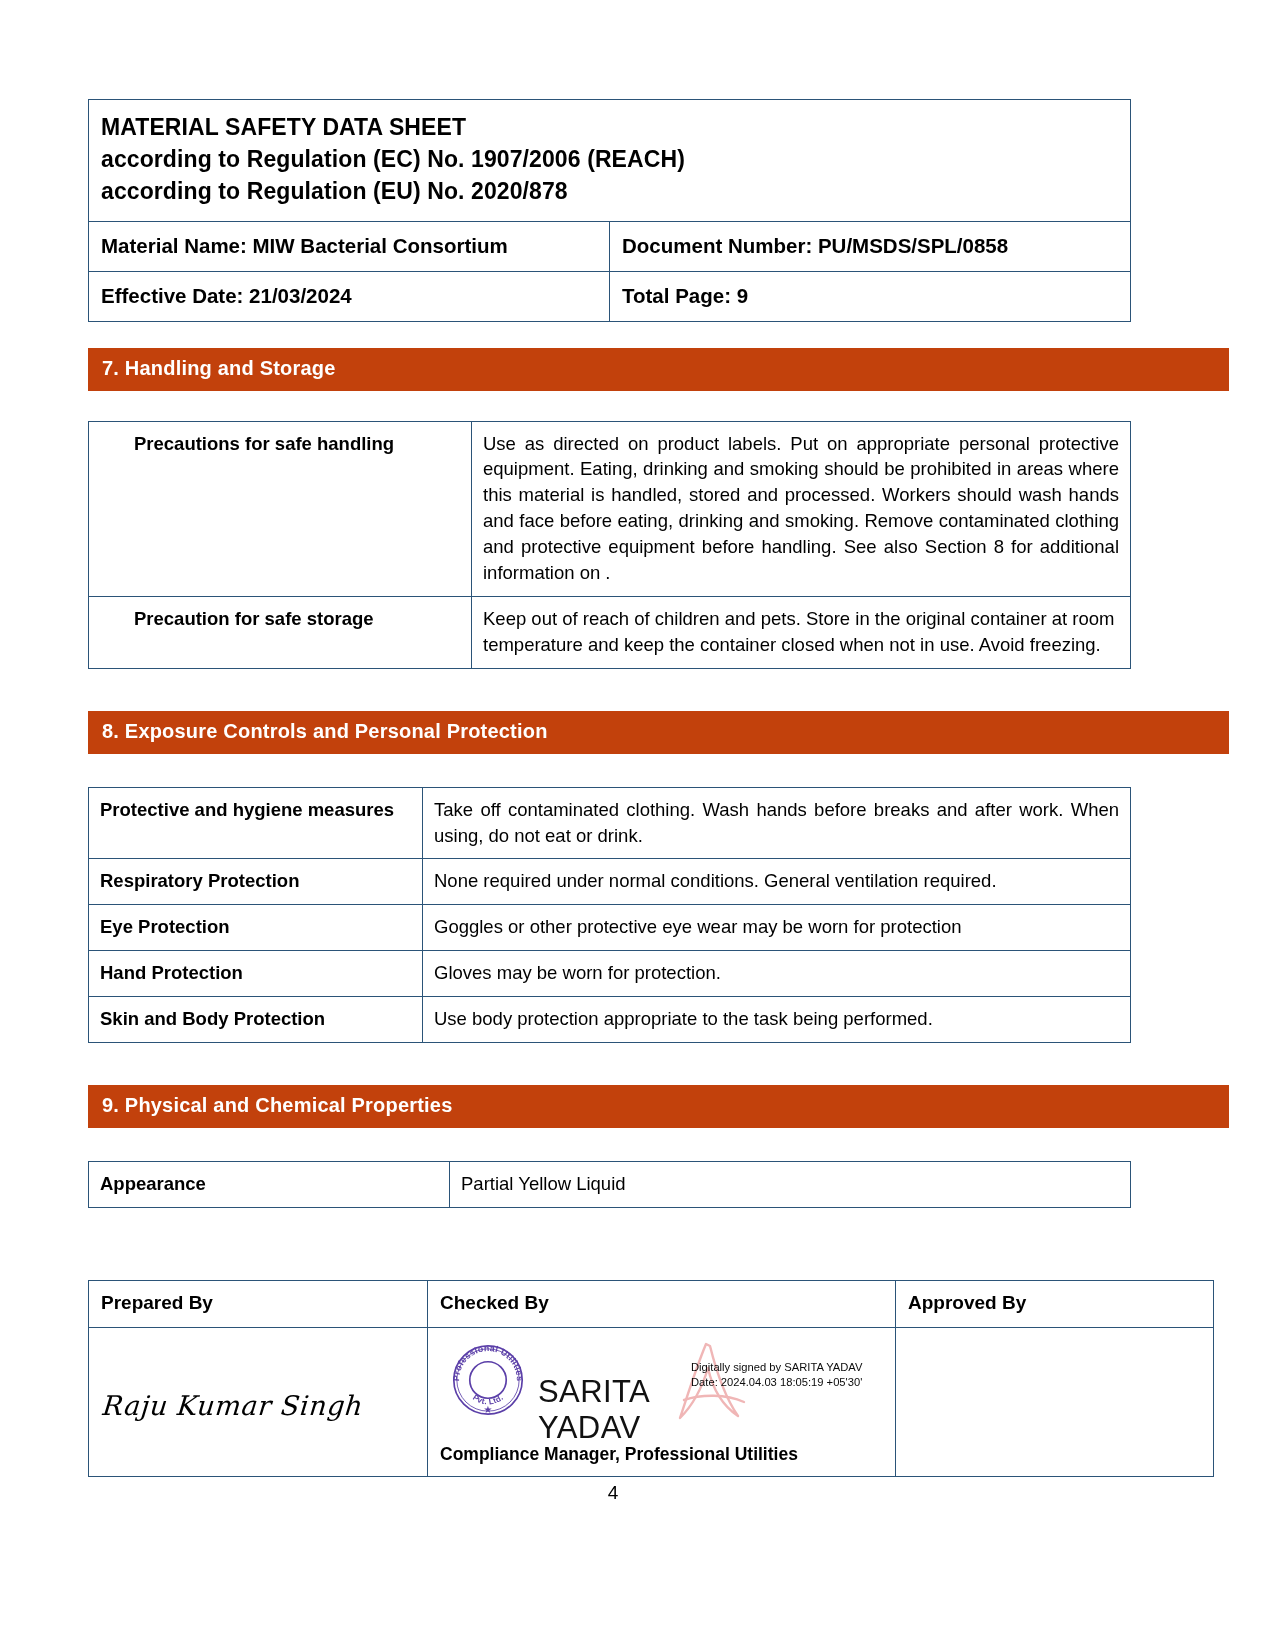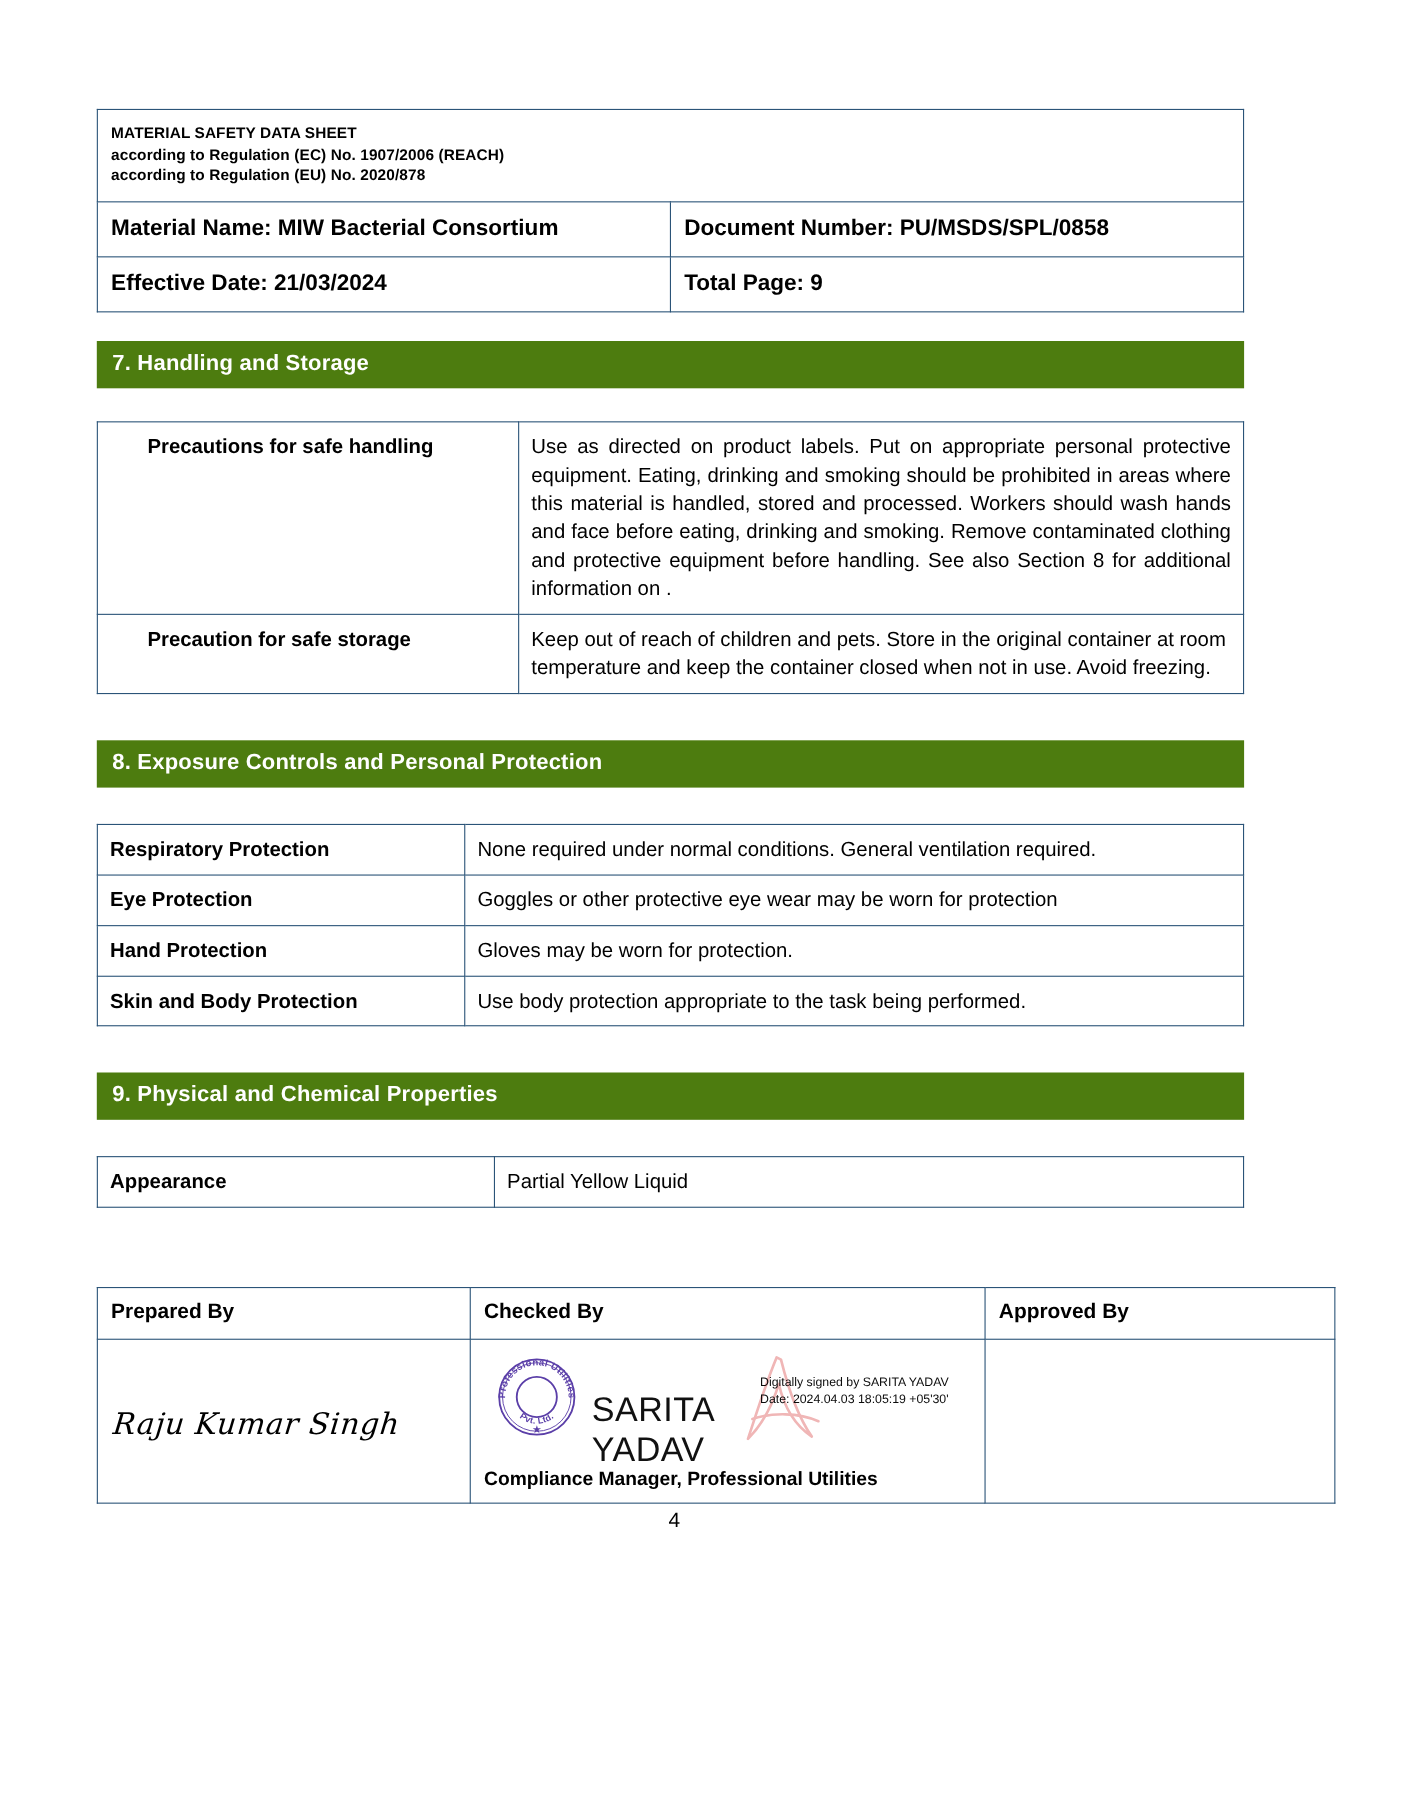--- a/index.html
+++ b/index.html
@@ -34,40 +34,40 @@
     border: 1.6px solid #2b5478;
     vertical-align: top;
     padding: 9px 11px 10px 11px;
   }
 
   
   .masthead td {
     padding: 11px 12px 13px 12px;
   }
   .mast-title {
-    font-size: 14px;
+    font-size: 23px;
     font-weight: bold;
     line-height: 1.40;
     letter-spacing: .1px;
   }
   .mast-cell {
     font-size: 20.5px;
     font-weight: bold;
     white-space: nowrap;
   }
   .mast-row2 td, .mast-row3 td {
     padding-top: 12px;
     padding-bottom: 13px;
   }
 
   
   .section-bar {
-    width: 1043px;
+    width: 1141px;
     box-sizing: border-box;
-    background: #4d7c0f;
+    background: #c2410c;
     color: #ffffff;
     font-size: 20px;
     font-weight: bold;
     padding: 9px 0 11px 14px;
     letter-spacing: .2px;
   }
   .gap-before-bar { height: 26px; }
   .gap-after-bar  { height: 30px; }
 
   
@@ -220,20 +220,24 @@
     </tr>
   </tbody>
     </table>
 
   <div class="gap-before-bar" style="height:42px"></div>
   <div class="section-bar">8. Exposure Controls and Personal Protection</div>
   <div class="gap-after-bar" style="height:33px"></div>
 
   <table class="doc-table t8">
     <tbody>
+        <tr>
+      <td class="c-lbl lbl">Protective and hygiene measures</td>
+      <td class="val">Take off contaminated clothing. Wash hands before breaks and after work. When using, do not eat or drink.</td>
+    </tr>
     <tr>
       <td class="c-lbl lbl">Respiratory Protection</td>
       <td class="val nojust">None required under normal conditions.  General ventilation required.</td>
     </tr>
     <tr>
       <td class="c-lbl lbl">Eye Protection</td>
       <td class="val nojust">Goggles or other protective eye wear may be worn for protection</td>
     </tr>
     <tr>
       <td class="c-lbl lbl">Hand Protection</td>

